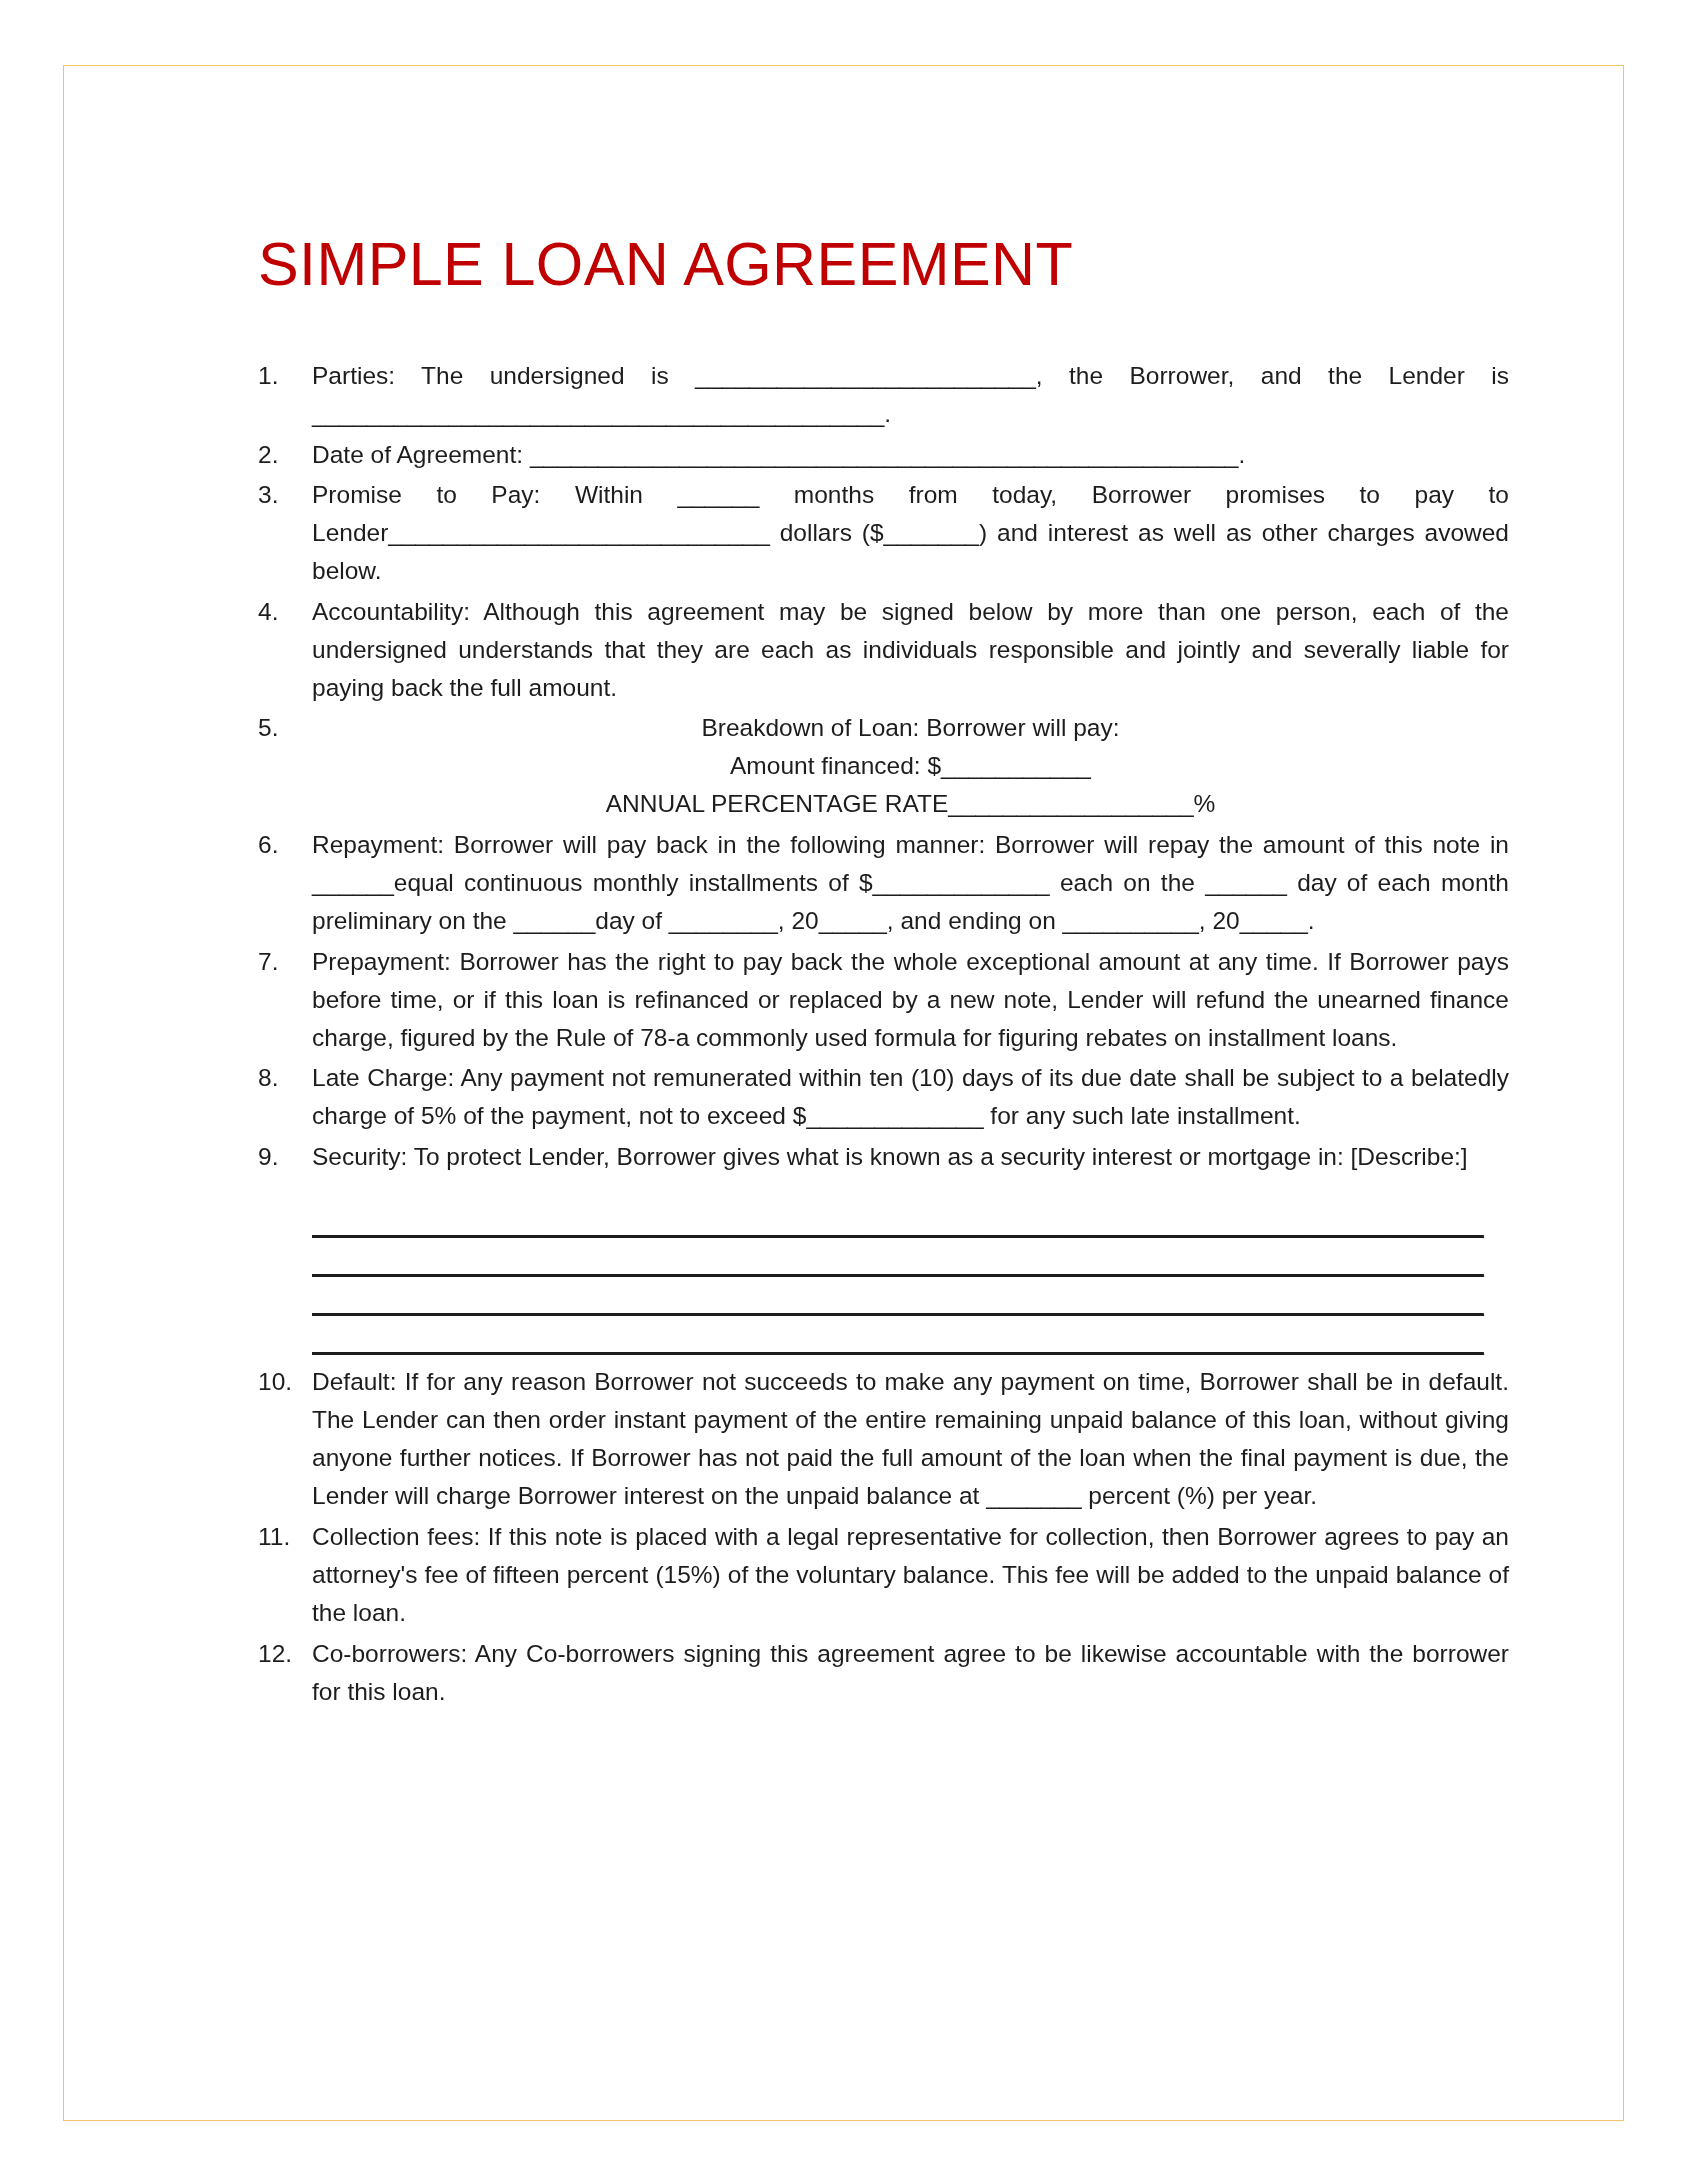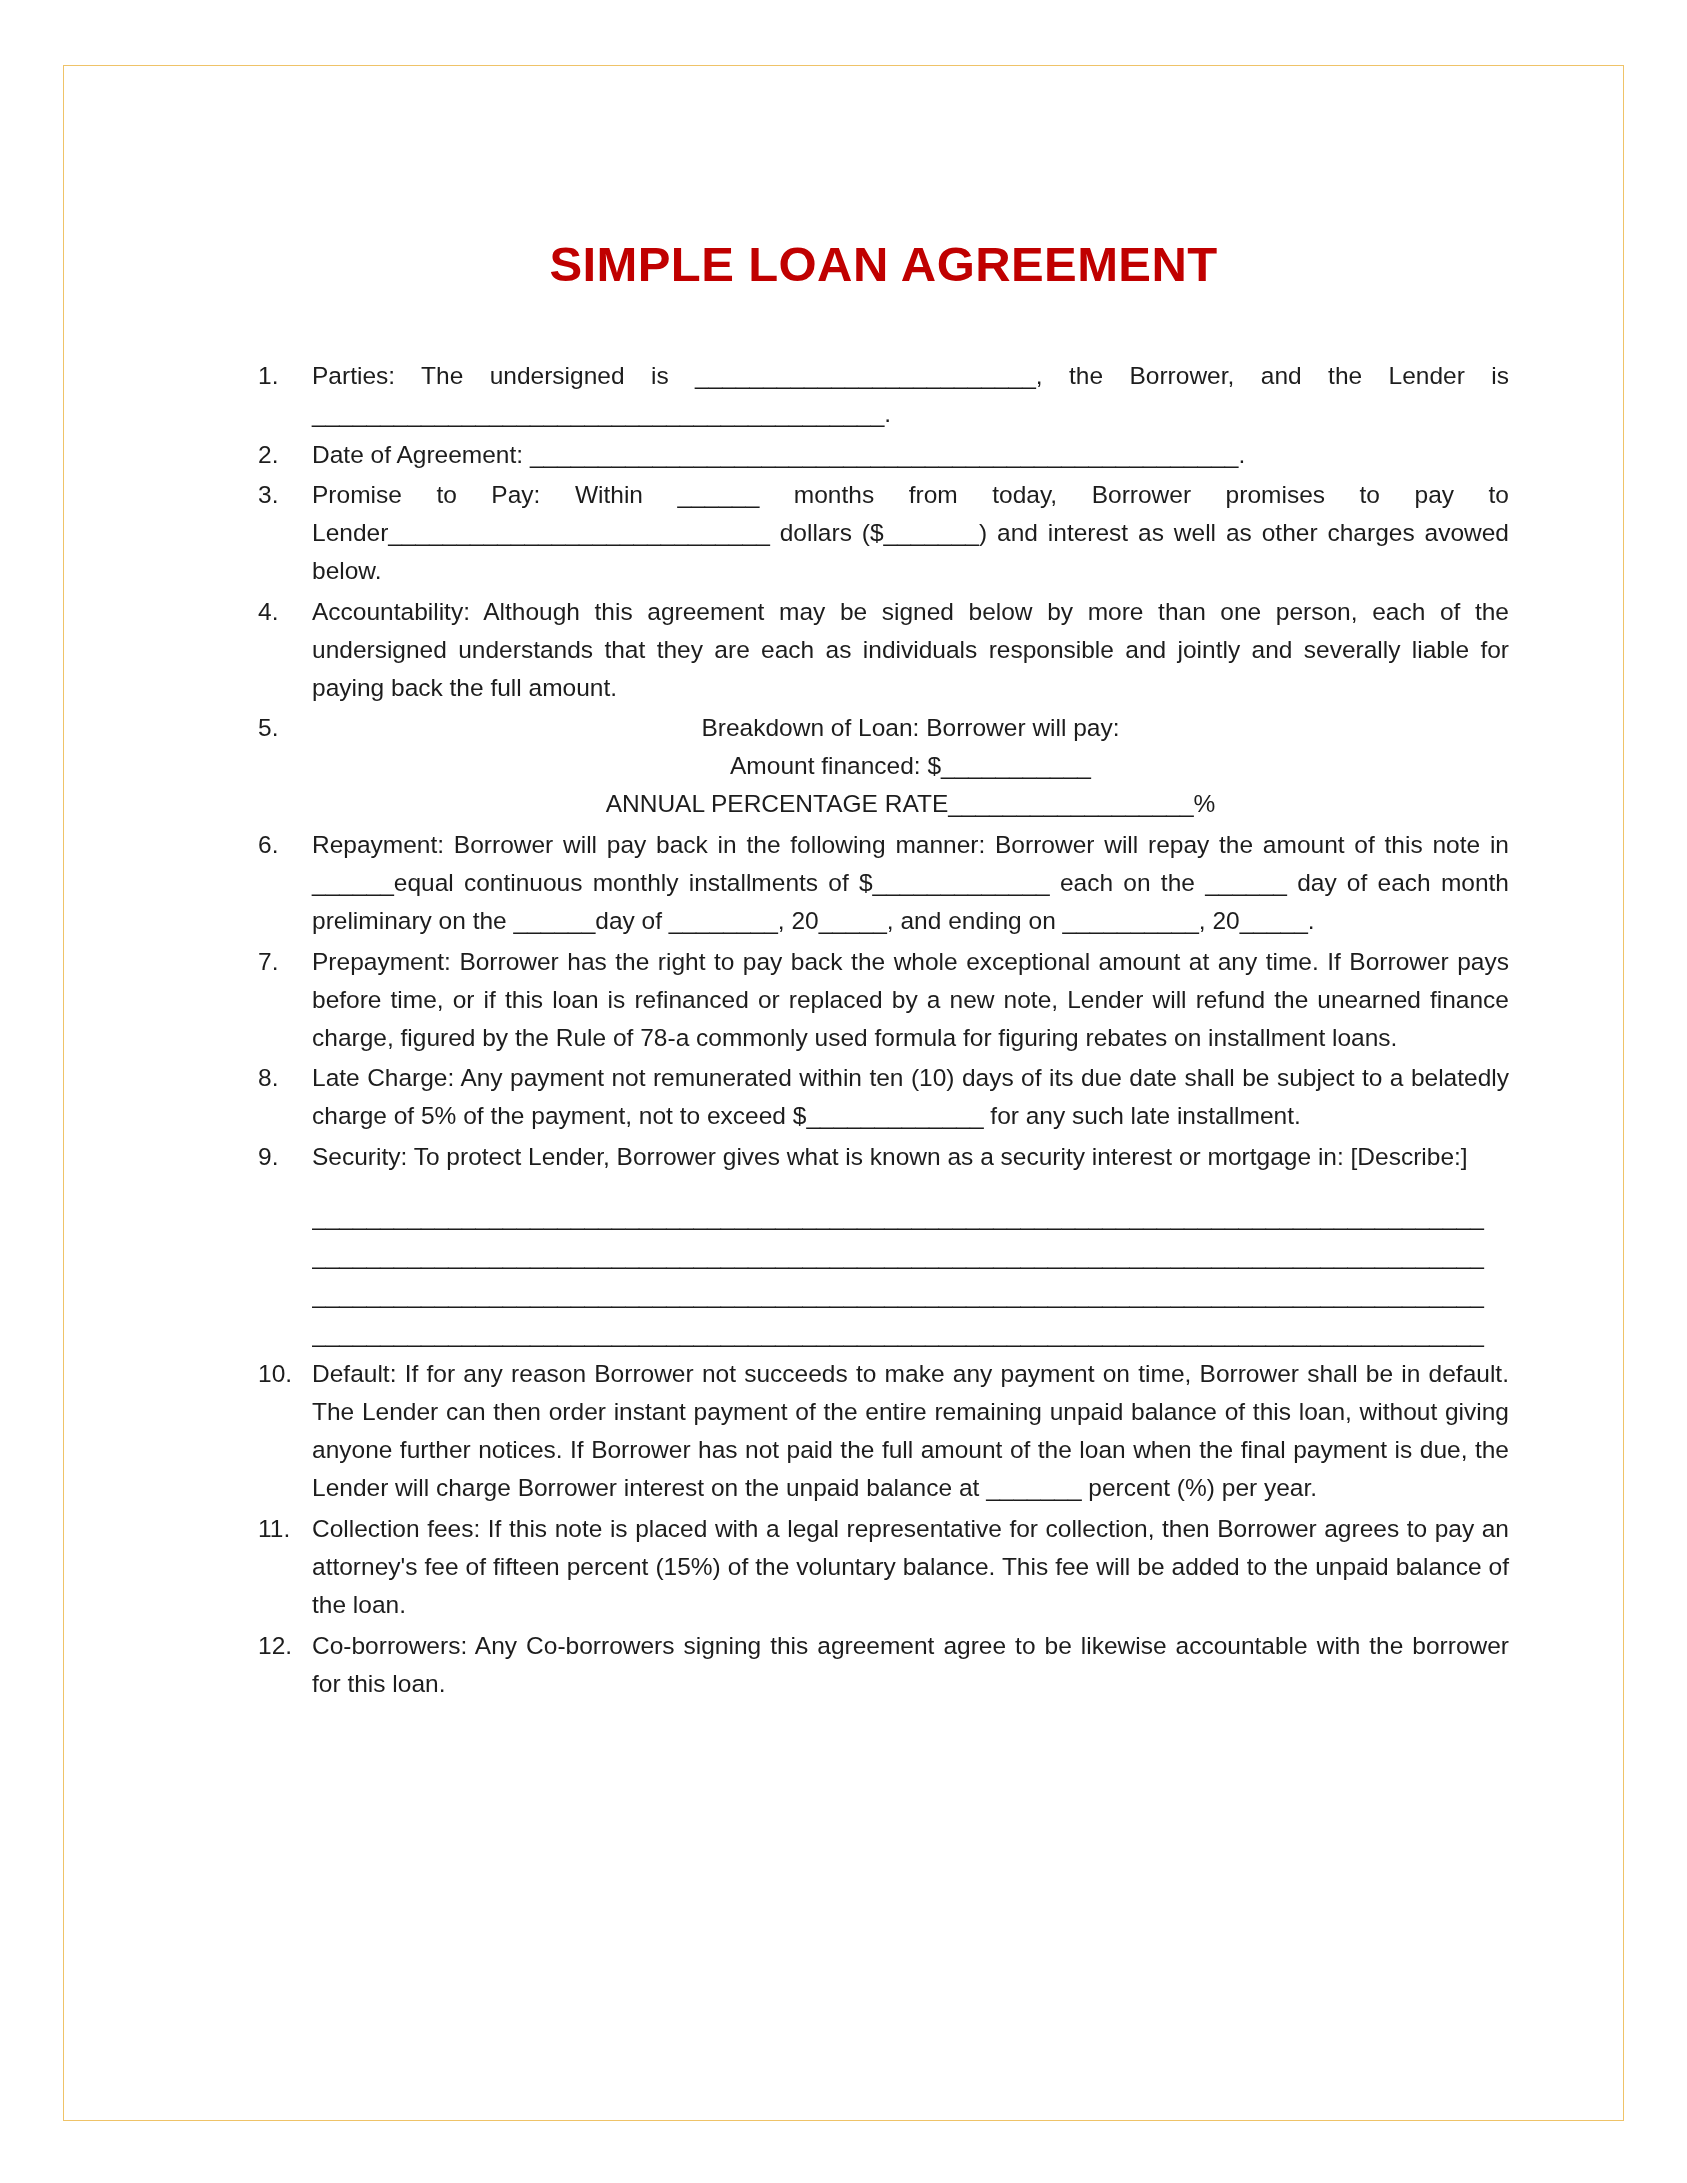--- a/index.html
+++ b/index.html
@@ -25,46 +25,46 @@
     pointer-events:none;
   }
   .content{
     position:absolute;
     left:258px;
     top:234px;
     width:1251px;
   }
   h1.doc-title{
     margin:0 0 62px 0;
-    text-align:center;
+    text-align:left;
     color:var(--title-color);
-    font-size:49px;
+    font-size:61px;
     line-height:61px;
-    font-weight:700;
+    font-weight:400;
     letter-spacing:0.4px;
     white-space:nowrap;
   }
   .item{
     display:flex;
     font-size:24.5px;
     line-height:38px;
     margin-bottom:2.6px;
   }
   .num{
     flex:0 0 54px;
     width:54px;
   }
   .txt{
     flex:1 1 auto;
     min-width:0;
     text-align:justify;
   }
   .txt .para{ text-align:justify; }
   .lines div{ text-align:center; }
-  .blanks{ margin-top:21px; }
+  .blanks{ margin-top:29px;text-decoration:underline; }
   .blank-line{
     white-space:nowrap;
     overflow:hidden;
     line-height:39px;
   }
 </style>
 </head>
 <body>
 
 <div class="page">

